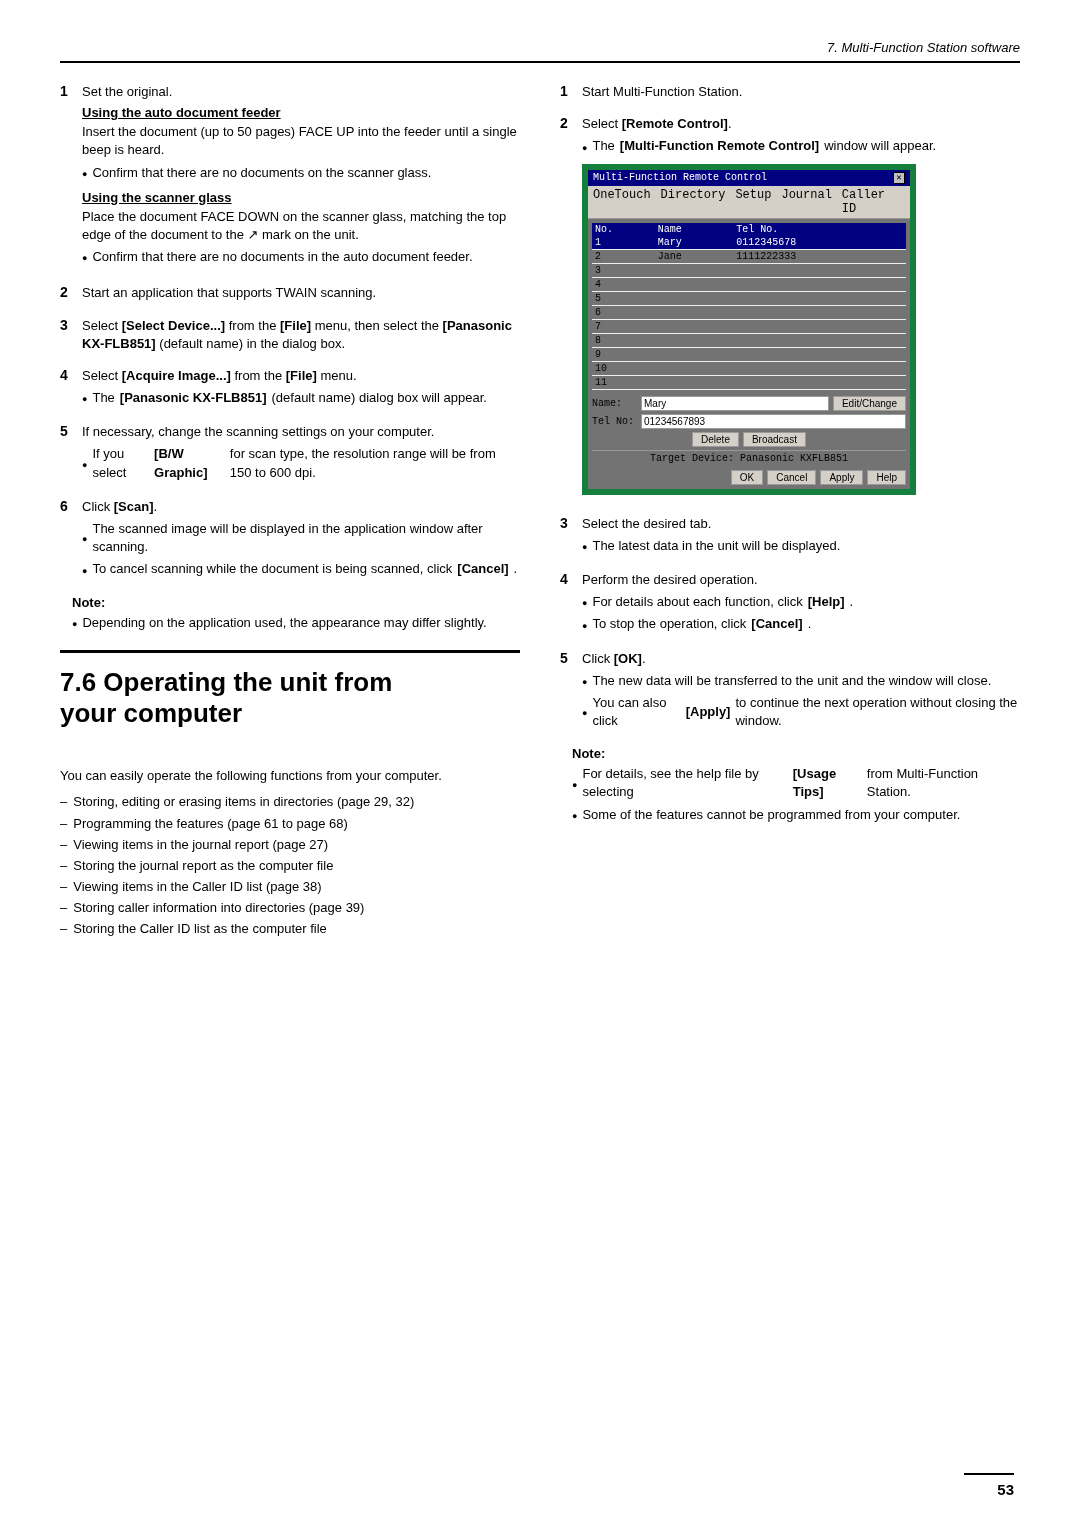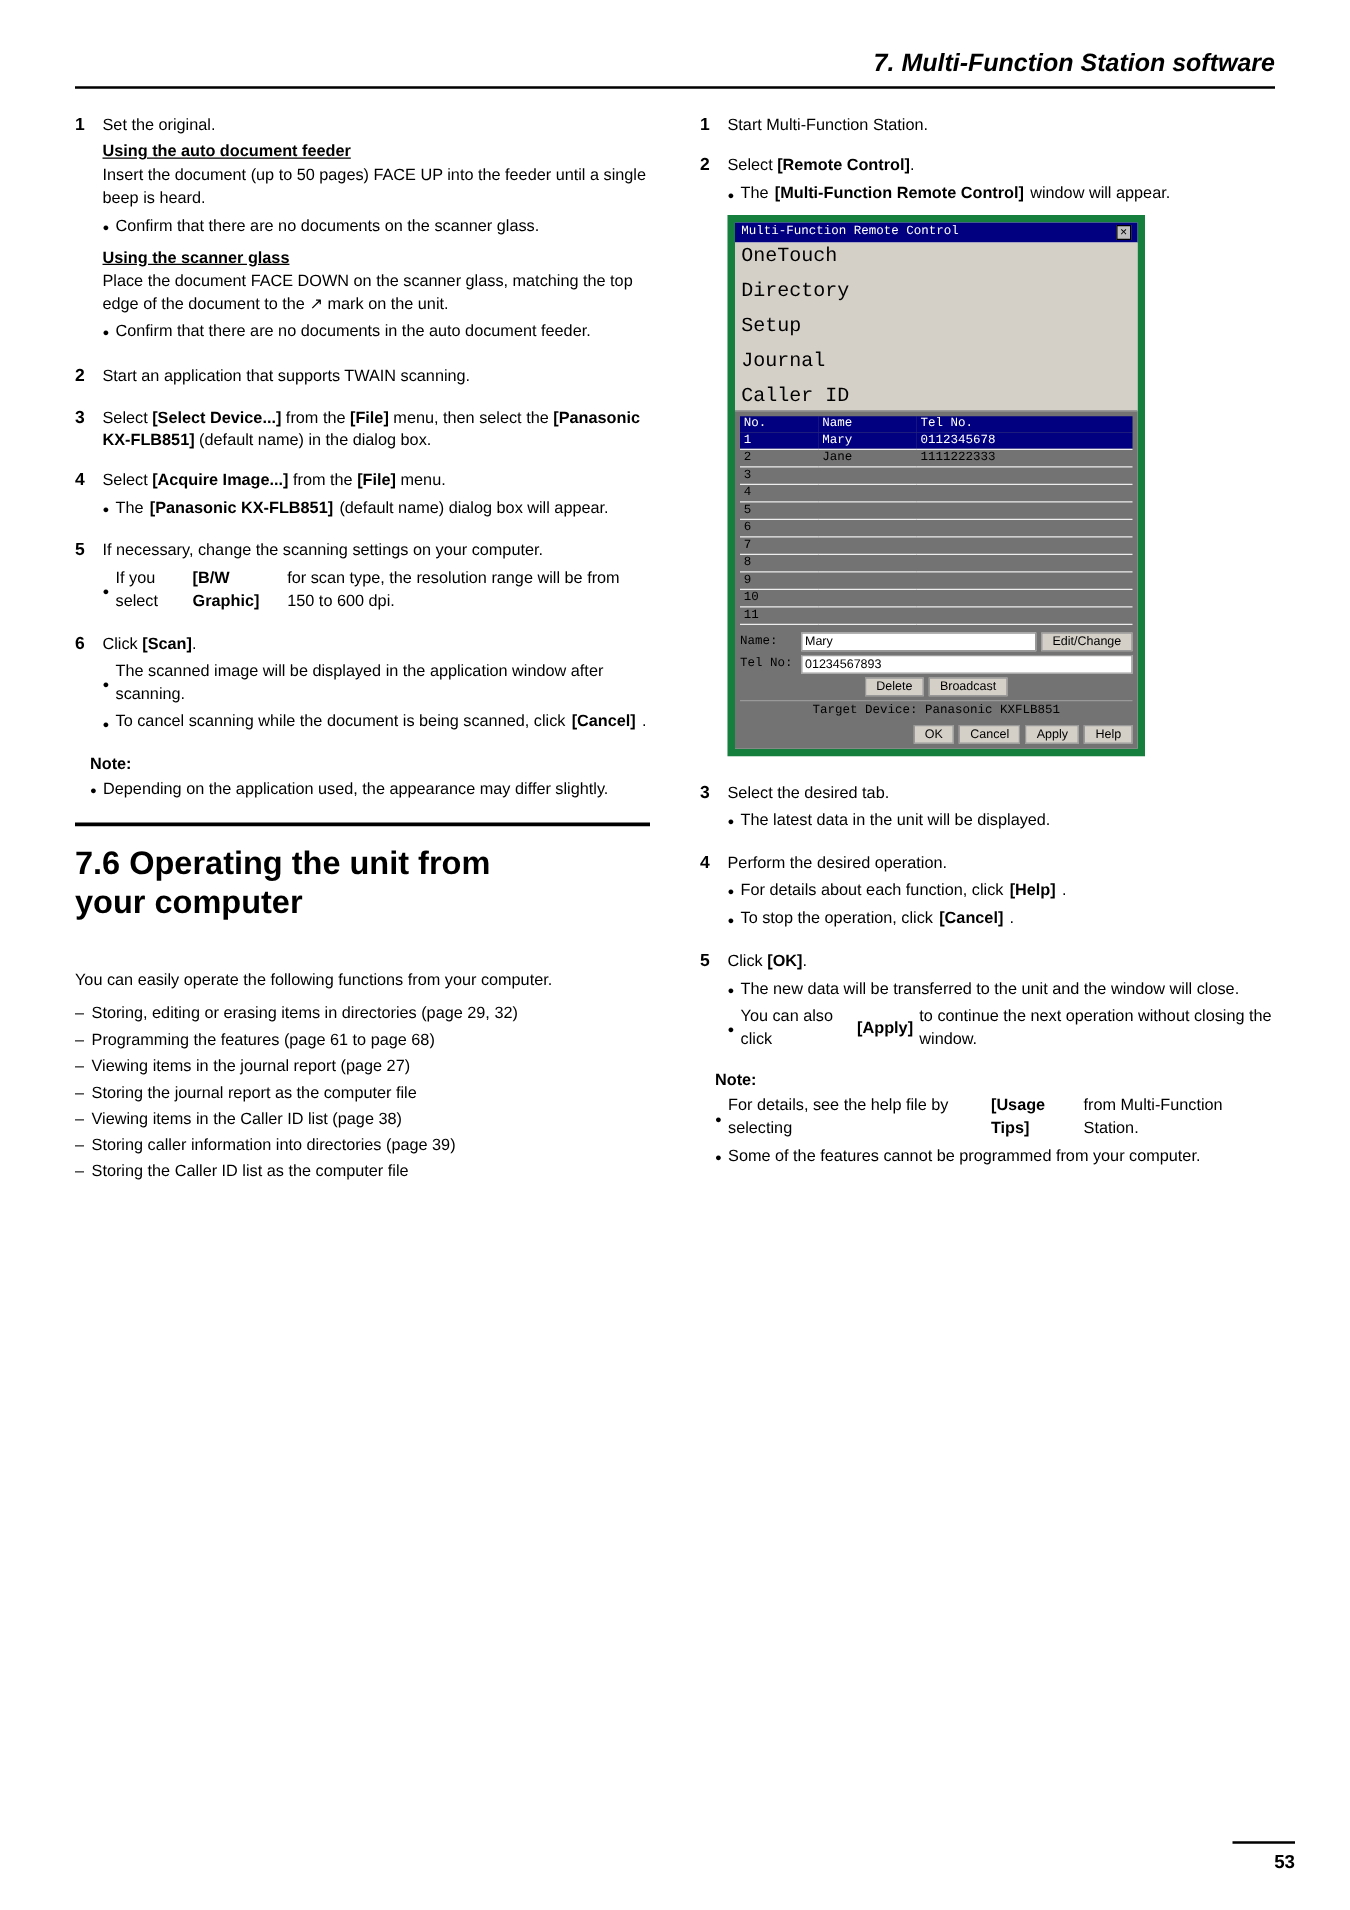--- a/index.html
+++ b/index.html
@@ -20,22 +20,22 @@
     }
     
     .page-header {
       display: flex;
       justify-content: flex-end;
       border-bottom: 2px solid #000;
       padding-bottom: 6px;
       margin-bottom: 20px;
     }
     .header-title {
-      font-size: 20px;
-      font-weight: bold;
+      font-size: 13px;
+      font-weight: normal;
       font-style: italic;
     }
     
     .two-col {
       display: flex;
       gap: 40px;
     }
     .col-left {
       flex: 1;
     }
@@ -125,21 +125,21 @@
       line-height: 1.4;
     }
     .dash-list li::before {
       content: "–";
       flex-shrink: 0;
     }
     
     .page-num-bar {
       position: absolute;
       bottom: 30px;
-      right: 44px;
+      right: 66px;
       border-top: 2px solid #000;
       padding-top: 6px;
       font-size: 15px;
       font-weight: bold;
       width: 50px;
       text-align: right;
     }
     
     .screenshot-box {
       border: 6px solid #15803d;
@@ -168,22 +168,21 @@
       align-items: center;
       justify-content: center;
       border: 1px solid #000;
     }
     .ss-menu {
       background: #d4d0c8;
       display: flex;
       gap: 10px;
       padding: 2px 5px;
       border-bottom: 1px solid #999;
-      font-size: 16px;
-      flex-direction: column;
+      font-size: 12px;
     }
     .ss-menu span {
       cursor: default;
     }
     .ss-content {
       background: #737373;
       padding: 4px;
     }
     .ss-table {
       width: 100%;

